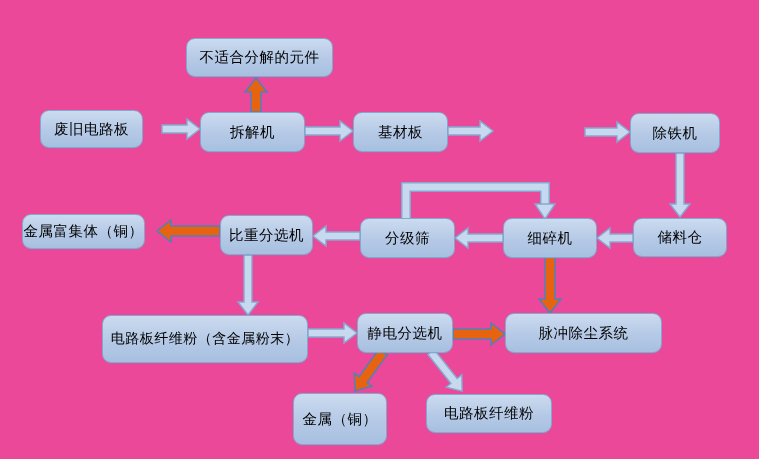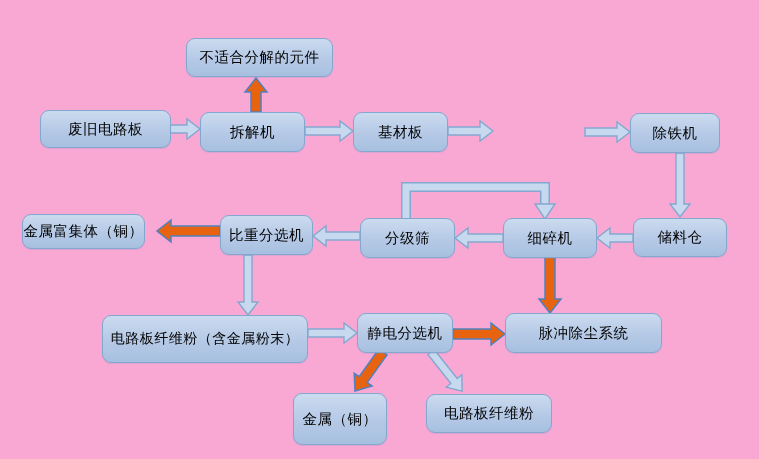--- a/index.html
+++ b/index.html
@@ -1,18 +1,18 @@
 <!DOCTYPE html>
 <html><head>
 <meta charset="utf-8">
 <title>Flowchart</title>
 <style>
   html,body{margin:0;padding:0;background:#ffffff;}
   .canvas{
-    position:relative;width:759px;height:459px;background:#f9a8d4;overflow:hidden;
+    position:relative;width:759px;height:459px;background:#ec4899;overflow:hidden;
     font-family:"Liberation Sans","DejaVu Sans",sans-serif;
   }
   .arrow-layer{position:absolute;left:0;top:0;width:759px;height:459px;}
   .node{
     position:absolute;display:flex;align-items:center;justify-content:center;
     background:linear-gradient(180deg,#cbdbef 0%,#b5c9e6 55%,#a7c0e0 100%);
     border:1.6px solid #84a7d0;border-radius:9px;
     color:#000;font-size:14.5px;letter-spacing:0.5px;text-align:center;
     box-sizing:border-box;box-shadow:0 1px 1px rgba(120,150,190,0.25);
     white-space:nowrap;
@@ -81,21 +81,21 @@
     <g transform="translate(453,334)">
       <polygon class="orange-arrow" points="0,-5 38,-5 38,-11 52,0 38,11 38,5 0,5"></polygon>
     </g>
     <g transform="translate(383,352) rotate(125.7)">
       <polygon class="orange-arrow" points="0,-5 34,-5 34,-11 48,0 34,11 34,5 0,5"></polygon>
     </g>
   </svg>
 
   <div class="node" style="left:186px;top:38px;width:147px;height:39px">不适合分解的元件</div>
 
-  <div class="node" style="left:40px;top:110px;width:131px;height:38px">废旧电路板</div>
+  <div class="node" style="left:40px;top:110px;width:103px;height:38px">废旧电路板</div>
 
   <div class="node" style="left:200px;top:112px;width:105px;height:40px">拆解机</div>
 
   <div class="node" style="left:353px;top:112px;width:95px;height:40px">基材板</div>
 
 
   <div class="node" style="left:630px;top:113px;width:90px;height:40px">除铁机</div>
 
   <div class="node" style="left:22px;top:214px;width:123px;height:35px">金属富集体（铜）</div>
 

